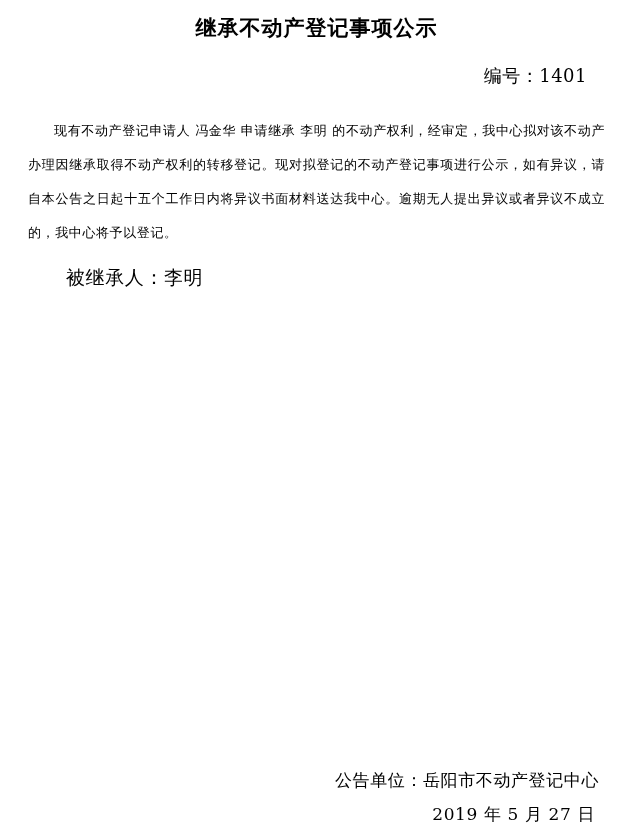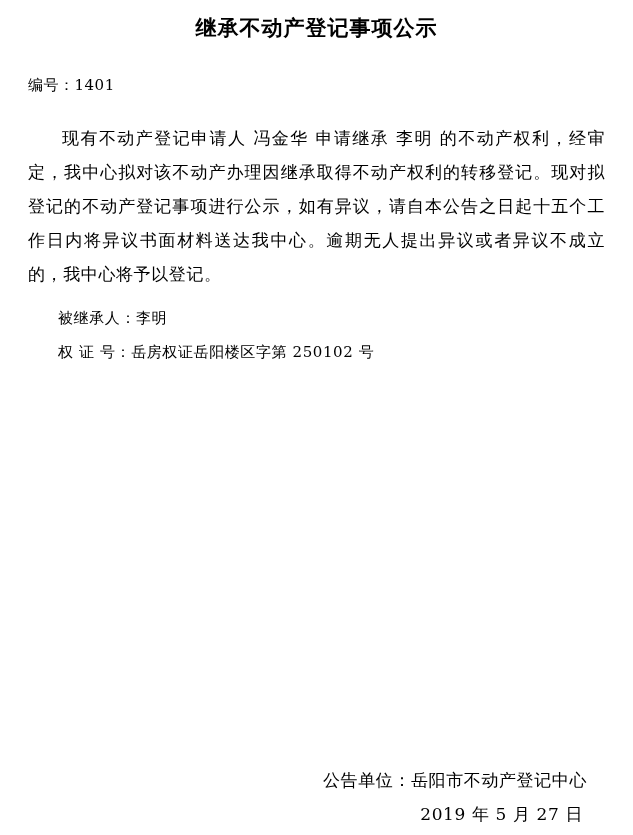--- a/index.html
+++ b/index.html
@@ -24,56 +24,56 @@
   .doc-title {
     text-align: center;
     font-size: 21px;
     font-weight: bold;
     letter-spacing: 1px;
     margin-top: 14px;
     margin-bottom: 0;
     font-family: Liberation Serif, serif;
   }
   .doc-number {
-    text-align: left;
-    font-size: 15px;
-    margin-top: 34px;
+    text-align: right;
+    font-size: 18px;
+    margin-top: 22px;
     padding-right: 18px;
     letter-spacing: 0.5px;
   }
   .body-block {
     margin-top: 26px;
   }
   .para {
-    font-size: 17px;
+    font-size: 13px;
     line-height: 34px;
     text-align: justify;
     text-justify: inter-ideograph;
     letter-spacing: 0.6px;
     margin: 0;
   }
   .indent-2 {
     text-indent: 2em;
   }
   .field-line {
-    font-size: 15px;
+    font-size: 19px;
     line-height: 34px;
     letter-spacing: 0.6px;
     margin: 0;
     text-indent: 2em;
     text-align: justify;
     text-justify: inter-ideograph;
   }
   .spacer-sm { height: 10px; }
   .contact-block {
     margin-top: 28px;
   }
   .footer {
     position: absolute;
-    right: 46px;
+    right: 34px;
     bottom: 18px;
     text-align: right;
   }
   .footer-line {
     font-size: 17px;
     line-height: 34px;
     letter-spacing: 0.6px;
     margin: 0;
   }
   .footer-date {
@@ -95,23 +95,20 @@
   <div class="body-block">
 
     <p class="para indent-2">现有不动产登记申请人  冯金华  申请继承  李明  的不动产权利，经审定，我中心拟对该不动产办理因继承取得不动产权利的转移登记。现对拟登记的不动产登记事项进行公示，如有异议，请自本公告之日起十五个工作日内将异议书面材料送达我中心。逾期无人提出异议或者异议不成立的，我中心将予以登记。</p>
 
     <div class="spacer-sm"></div>
 
     <p class="field-line">
       <span class="nowrap">被继承人：</span><span>李明</span>
     </p>
 
-    <p class="field-line">
-      <span class="nowrap">权  证  号：</span><span>岳房权证岳阳楼区字第 250102 号</span>
-    </p>
 
 
 
   </div>
 
   <div class="footer">
     <p class="footer-line">
       <span>公告单位：</span><span>岳阳市不动产登记中心</span>
     </p>
     <p class="footer-line footer-date">2019 年  5 月 27 日</p>

